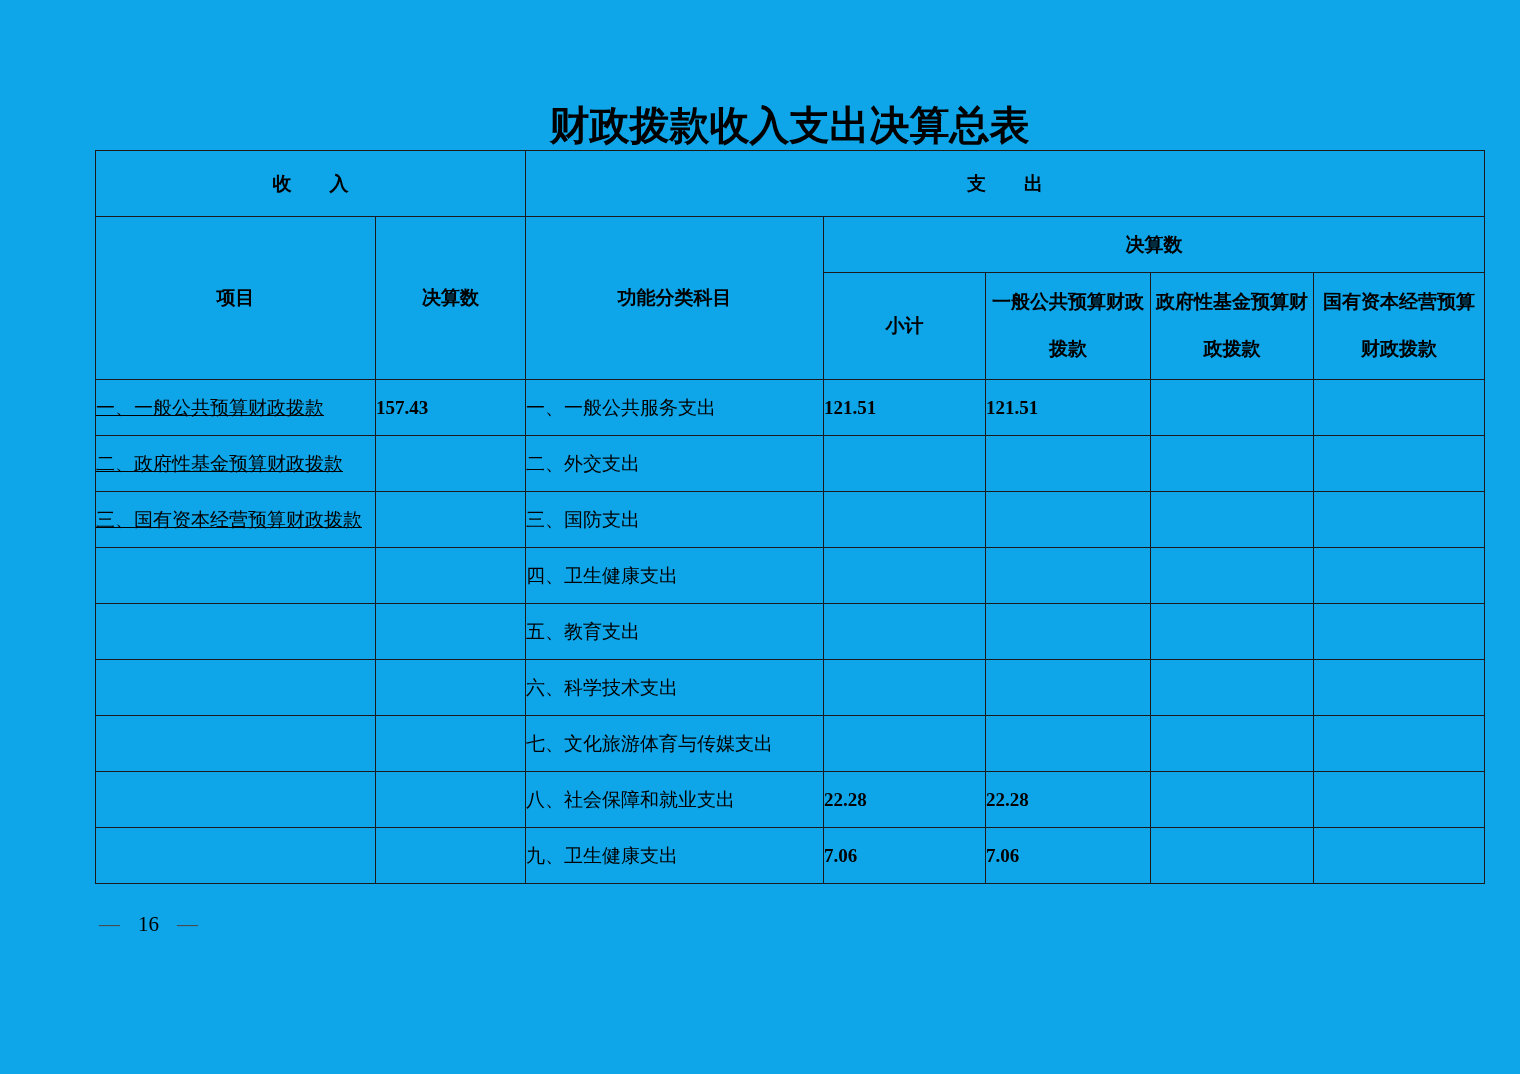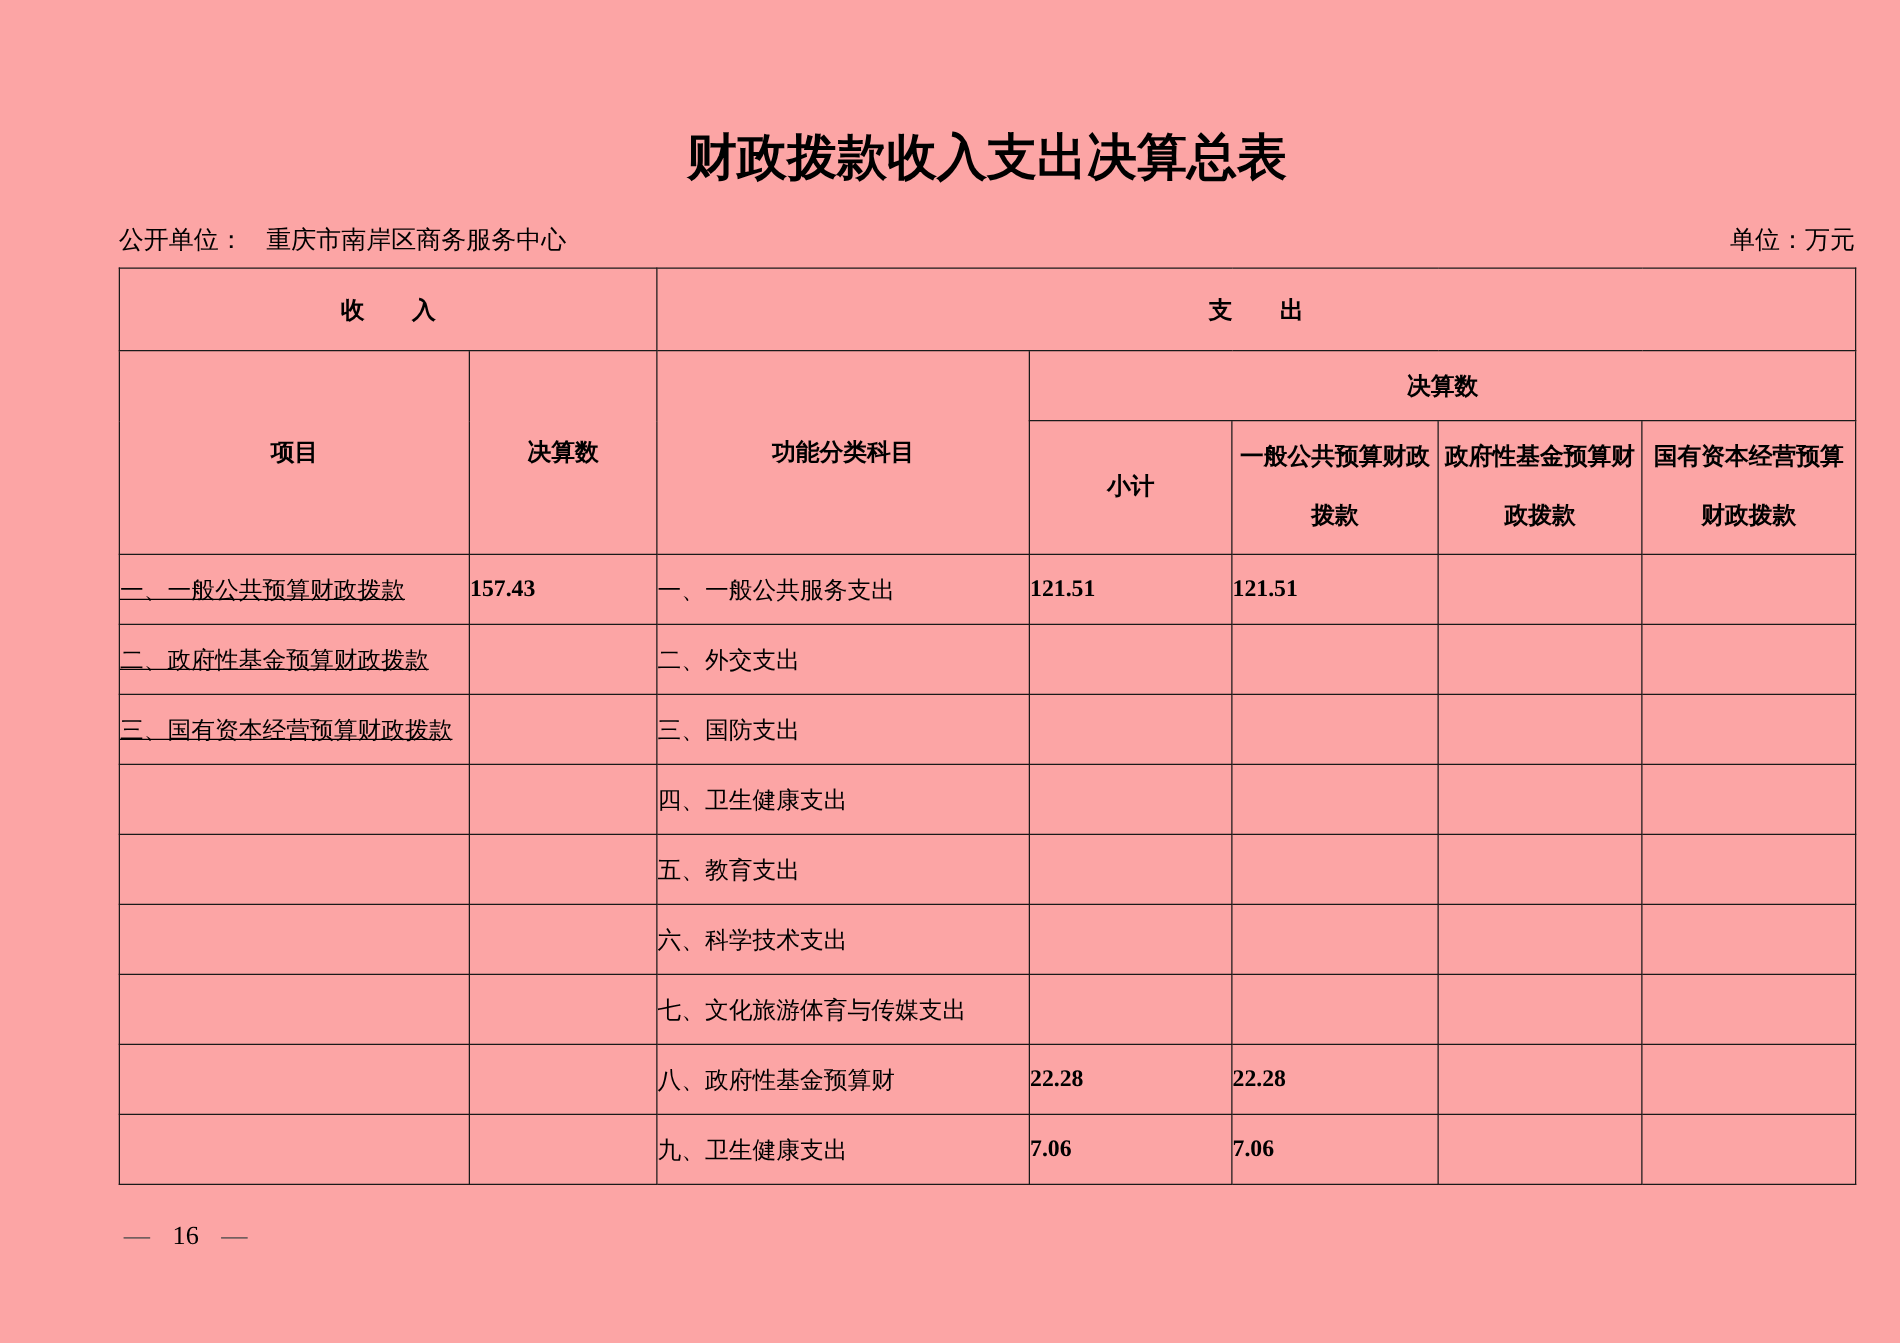--- a/index.html
+++ b/index.html
@@ -7,21 +7,21 @@
     margin: 0;
     padding: 0;
     background: #ffffff;
     color: #000000;
     font-family: "Liberation Serif", "DejaVu Serif", serif;
   }
   .page {
     position: relative;
     width: 1520px;
     height: 1074px;
-    background: #fca5a5;
+    background: #0ea5e9;
     overflow: hidden;
   }
   .content {
     position: absolute;
     left: 95px;
     top: 0;
     width: 1389px;
   }
   .doc-title {
     margin: 102px 0 0 0;
@@ -87,26 +87,20 @@
 </style>
 </head>
 <body>
 
 <div class="page">
   <div class="content">
 
     <h1 class="doc-title">财政拨款收入支出决算总表</h1>
 
 
-    <div class="meta-row">
-      <div>
-        <span>公开单位：</span><span class="unit-name">重庆市南岸区商务服务中心</span>
-      </div>
-      <div>单位：万元</div>
-    </div>
 
     <table class="budget">
       <colgroup>
         <col style="width:280px">
         <col style="width:150px">
         <col style="width:298px">
         <col style="width:162px">
         <col style="width:165px">
         <col style="width:163px">
         <col style="width:171px">
@@ -191,21 +185,21 @@
           <td class="num"></td>
           <td class="txt2">七、文化旅游体育与传媒支出</td>
           <td class="num"></td>
           <td class="num"></td>
           <td class="num"></td>
           <td class="num"></td>
         </tr>
         <tr class="drow">
           <td class="txt"></td>
           <td class="num"></td>
-          <td class="txt2">八、政府性基金预算财</td>
+          <td class="txt2">八、社会保障和就业支出</td>
           <td class="num">22.28</td>
           <td class="num">22.28</td>
           <td class="num"></td>
           <td class="num"></td>
         </tr>
         <tr class="drow">
           <td class="txt"></td>
           <td class="num"></td>
           <td class="txt2">九、卫生健康支出</td>
           <td class="num">7.06</td>

